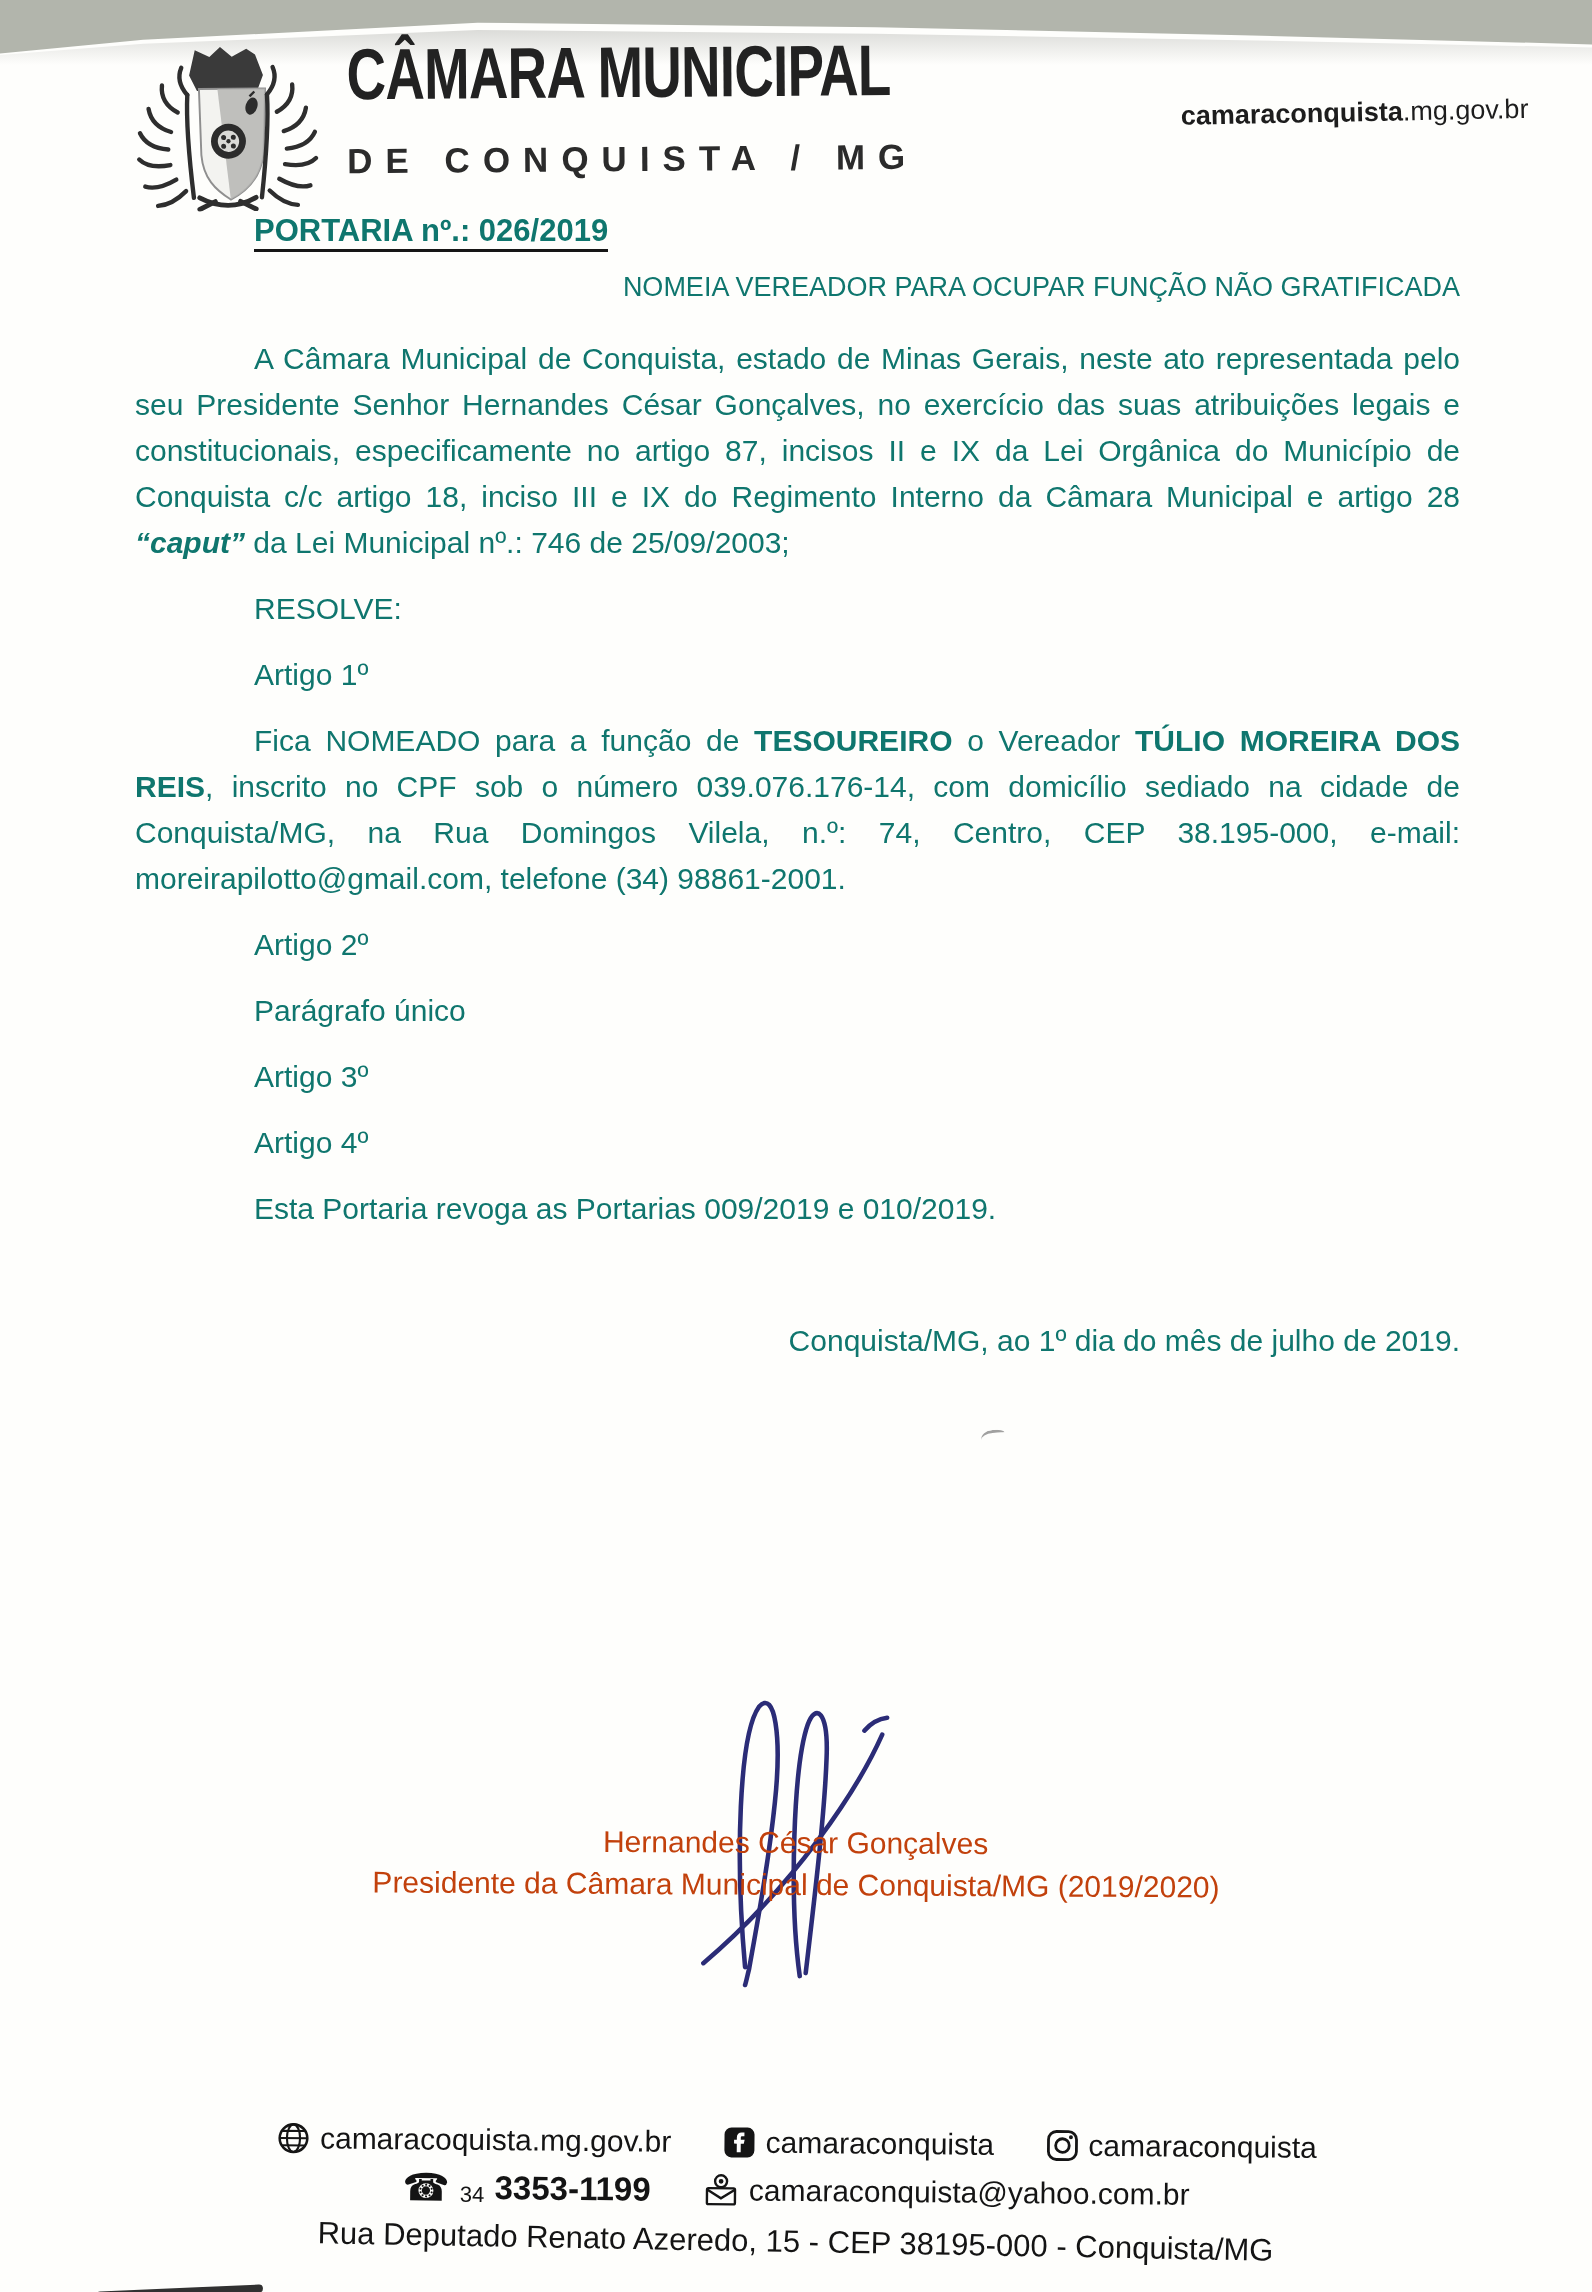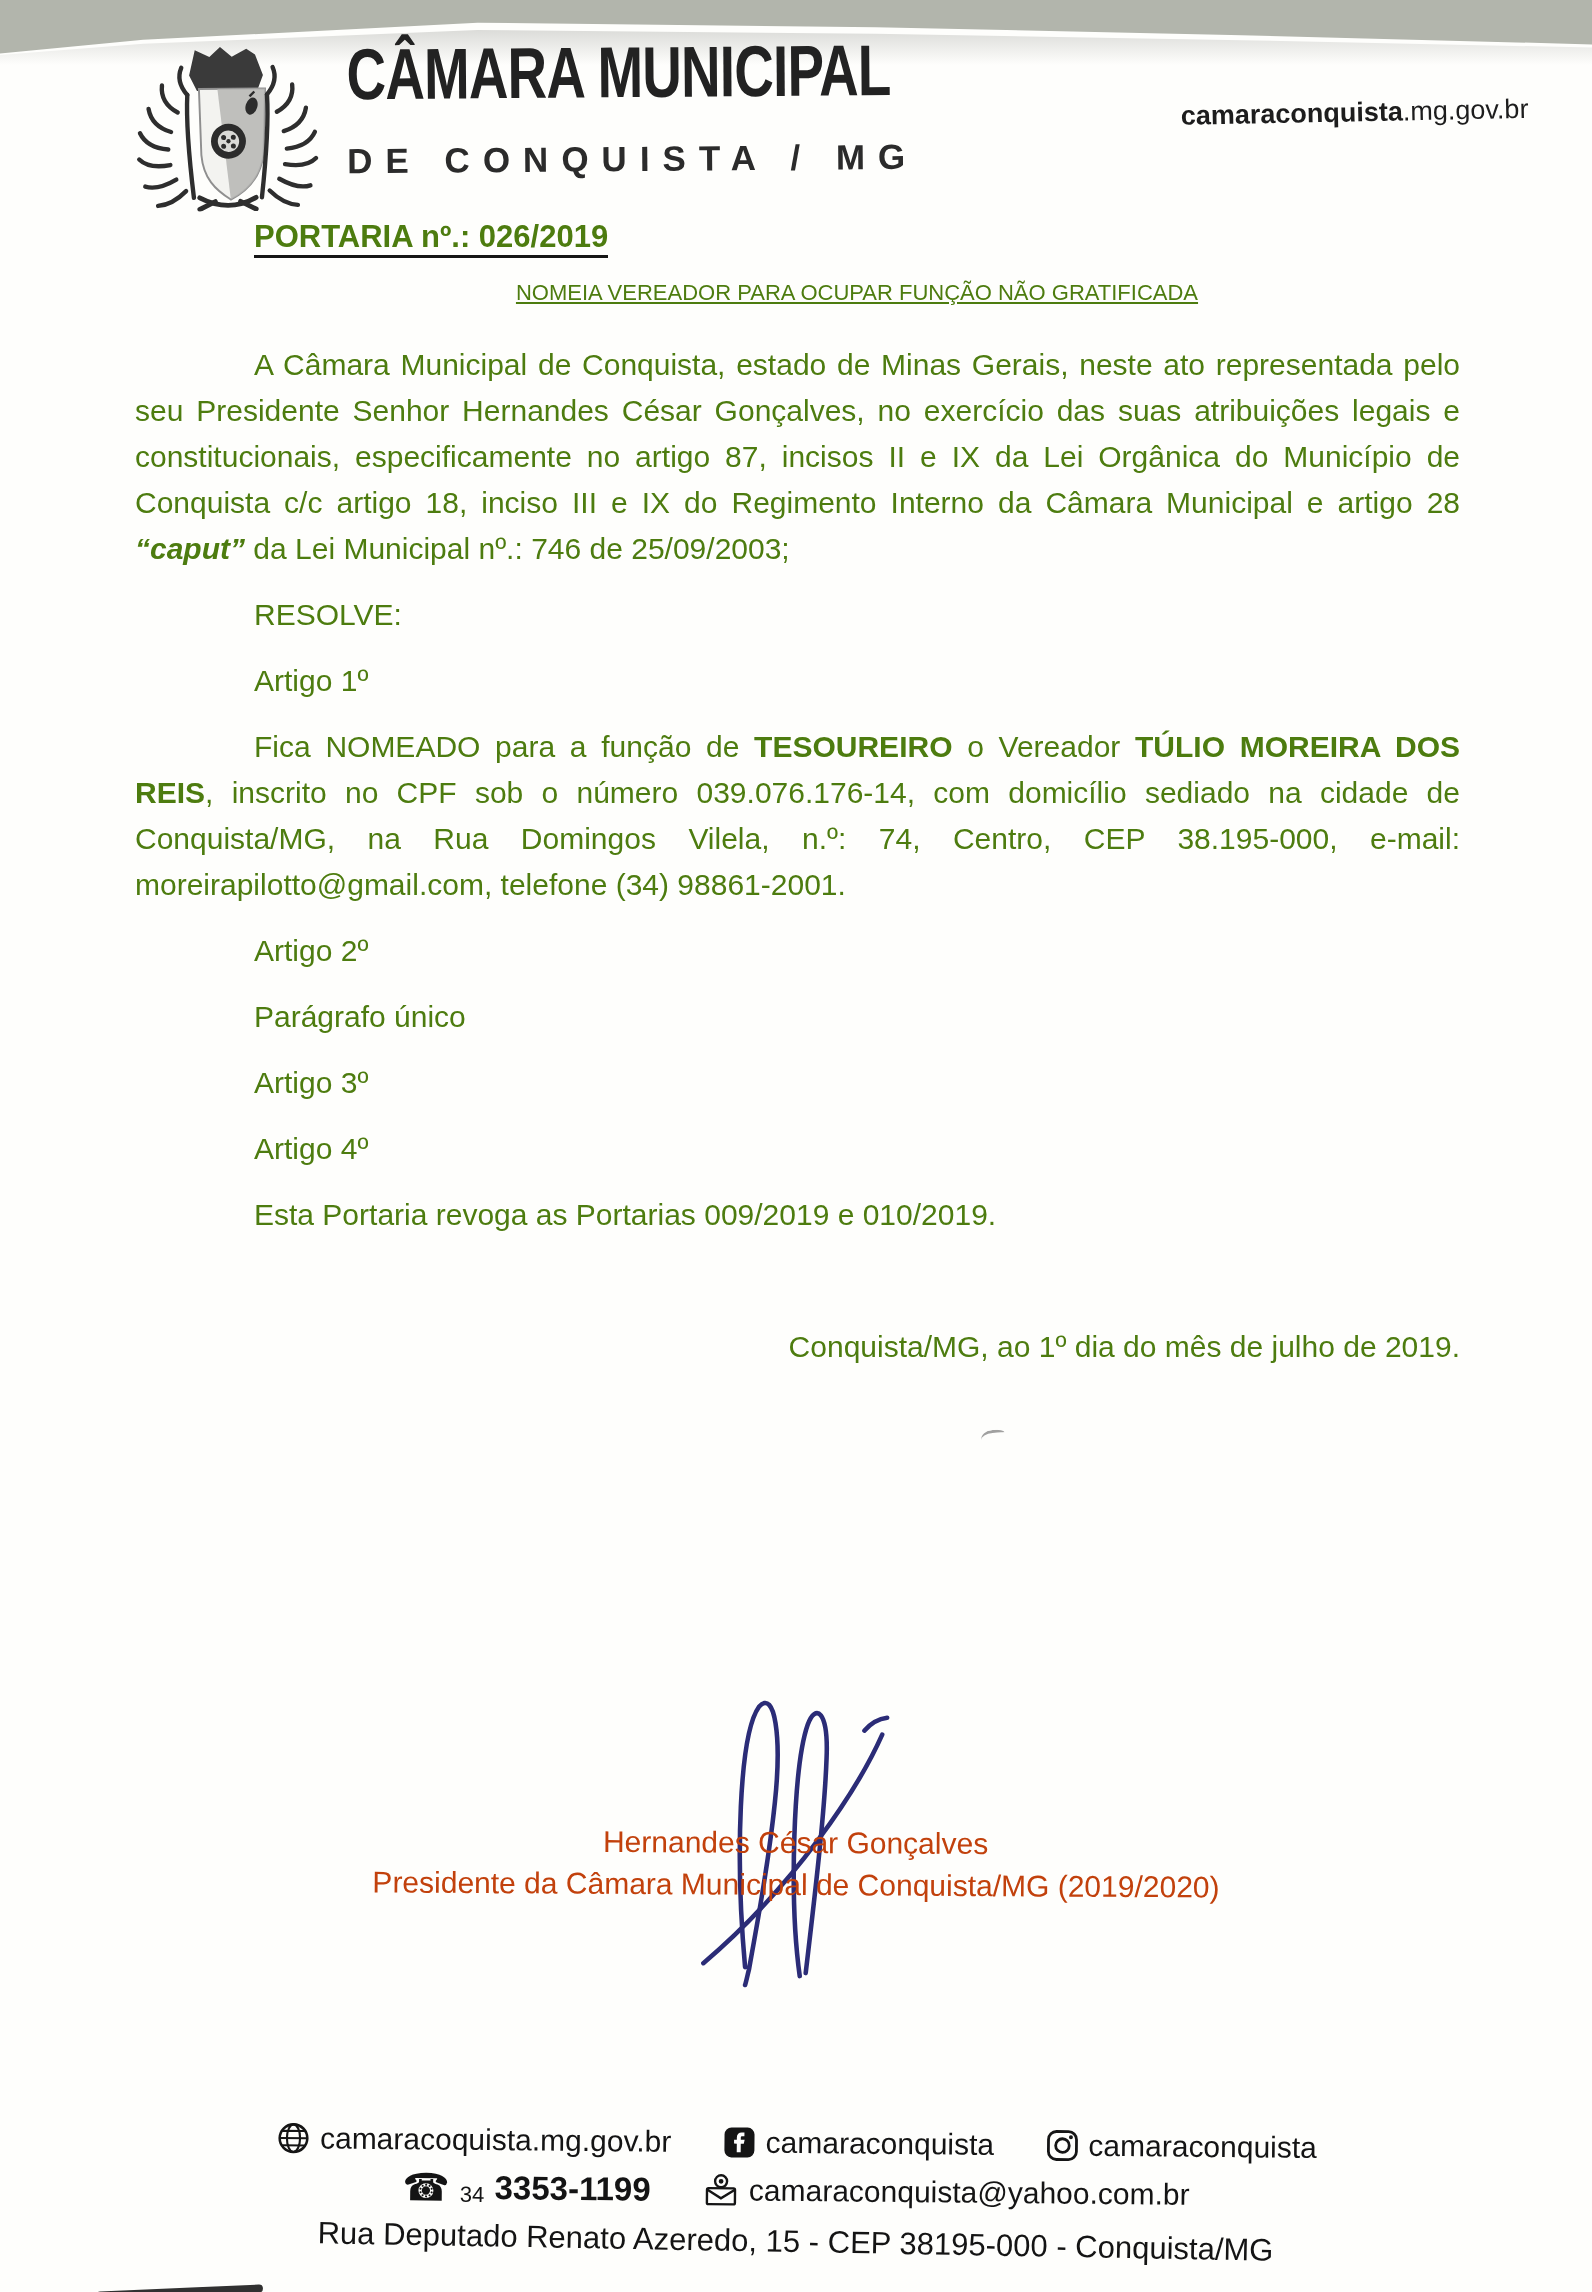--- a/index.html
+++ b/index.html
@@ -34,30 +34,30 @@
   .org-2{
     margin-top:26px;font-size:35px;font-weight:600;letter-spacing:13px;white-space:nowrap;color:#2b2b2b;
   }
   .site-top{
     position:absolute;right:64px;top:94px;font-size:27px;color:#1d1d1d;transform:rotate(-0.7deg);
   }
   .site-top b{font-weight:700;}
 
   
   .content{
-    position:absolute;left:135px;top:205px;width:1325px;
-    font-size:30px;line-height:46px;color:#4d7c0f;text-align:justify;
+    position:absolute;left:135px;top:199px;width:1325px;
+    font-size:30px;line-height:46px;color:#0f766e;text-align:justify;
   }
   .ind{text-indent:119px;}
   .lbl{padding-left:119px;margin:20px 0;}
   .doc-title{margin:0 0 10px 0;padding-left:119px;text-align:left;}
   .doc-title span{
     font-weight:700;font-size:31px;border-bottom:3px solid #161616;padding-bottom:1px;
   }
-  .subject{margin:0 0 26px 0;padding-left:119px;text-align:center;font-size:22px;text-decoration:underline;}
+  .subject{margin:0 0 26px 0;padding-left:119px;text-align:right;font-size:27px;}
   p.par{margin:0 0 20px 0;}
   .b{font-weight:700;}
   .i{font-style:italic;}
   .bi{font-weight:600;font-style:italic;}
   .date-line{margin-top:86px;text-align:right;}
 
   
   .sig-block{position:absolute;left:0;top:1668px;width:100%;text-align:center;color:#c2410c;}
   .sig-name{padding-top:149px;font-size:30px;transform:rotate(0.3deg);}
   .sig-role{margin-top:8px;font-size:30px;transform:rotate(0.35deg);}

